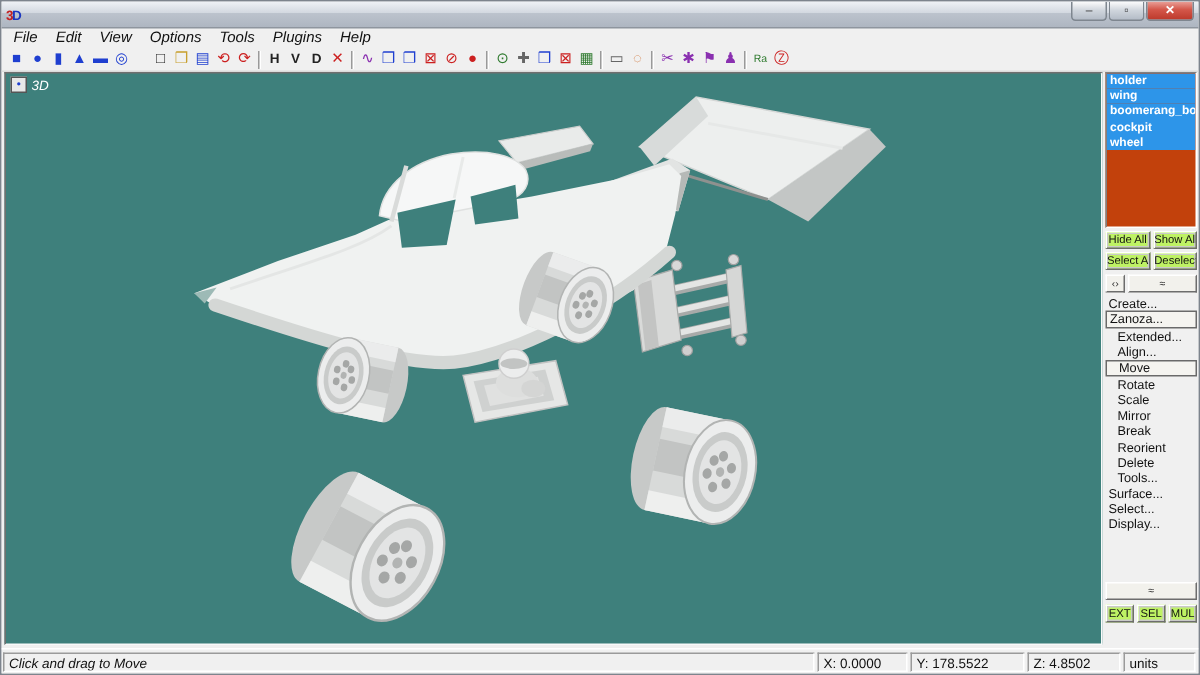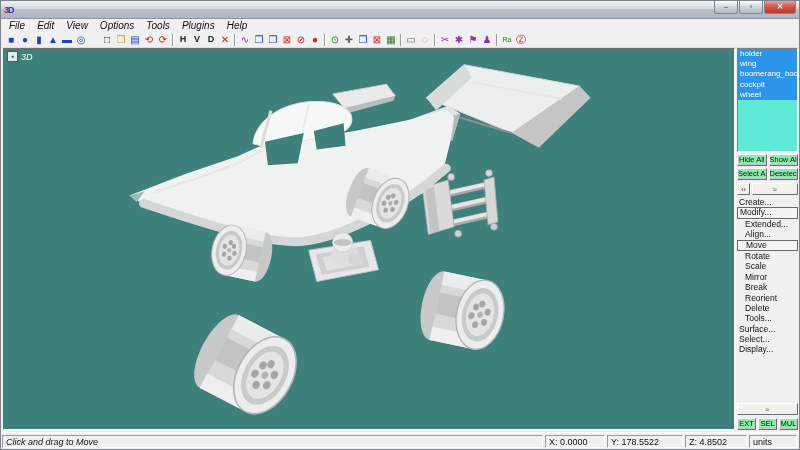--- a/index.html
+++ b/index.html
@@ -52,29 +52,29 @@
     position:relative;flex:1;background:#3E807C;
     margin:0 2px 2px 2px;
     border:1px solid;border-color:#6f6f6f #fafafa #fafafa #6f6f6f;font-style:italic;
   }
   .viewport svg{position:absolute;inset:0;width:100%;height:100%;}
   .vplabel{position:absolute;top:2px;left:3px;display:flex;align-items:center;gap:3px;color:#fff;font-size:9px;}
   .vpicon{width:9px;height:9px;background:#e8e8e8;border:1px solid #555;display:flex;align-items:center;justify-content:center;font-size:5px;color:#1f3fd0;line-height:9px;}
   
   .panel{width:61px;flex:0 0 61px;display:flex;flex-direction:column;font-size:8.5px;color:#111;padding:0 1px 2px 0;}
   .partslist{
-    height:102px;flex:0 0 102px;background:#5eead4;overflow:hidden;
-    border:1px solid;border-color:#808080 #ffffff #ffffff #808080;margin-bottom:2px;
+    height:102px;flex:0 0 102px;background:#c2410c;overflow:hidden;
+    border:1px solid;border-color:#808080 #ffffff #ffffff #808080;margin-bottom:2px;font-weight:bold;
   }
   .pitem{height:10.2px;line-height:10.2px;padding-left:2px;font-size:8px;white-space:nowrap;overflow:hidden;}
   .pitem.sel{background:#2D95E9;color:#fff;}
   .btnrow{display:flex;gap:2px;margin-bottom:2px;}
   .cbtn{
     flex:1;height:12px;font-size:7.5px;font-family:"Liberation Sans",sans-serif;
-    background:#86efac;color:#111;padding:0;line-height:10px;
+    background:#bef264;color:#111;padding:0;line-height:10px;
     border:1px solid;border-color:#ffffff #6d6d6d #6d6d6d #ffffff;
     box-shadow:0 0 0 1px #c9c9c9 inset;cursor:default;white-space:nowrap;overflow:hidden;
   }
   .minirow{display:flex;gap:2px;margin:1px 0 2px 0;align-items:center;}
   .mini{height:10px;display:flex;align-items:center;justify-content:center;font-size:7px;color:#333;
     background:#f2f1ec;border:1px solid;border-color:#ffffff #6d6d6d #6d6d6d #ffffff;}
   .mini.sq{width:11px;}
   .mini.wide{flex:1;}
   .cmds{display:flex;flex-direction:column;}
   .cmd{height:10.4px;line-height:10.4px;padding-left:2px;font-size:8.5px;white-space:nowrap;cursor:default;}
@@ -271,38 +271,38 @@
       <div class="btnrow">
         <button class="cbtn">Select All</button>
         <button class="cbtn">Deselect</button>
       </div>
       <div class="minirow">
         <span class="mini sq">‹›</span>
         <span class="mini wide">≈</span>
       </div>
       <div class="cmds">
         <div class="cmd">Create...</div>
-          <div class="cmd box">Modify...</div>
+          <div class="cmd box">Zanoza...</div>
           <div class="cmd ind">Extended...</div>
           <div class="cmd ind">Align...</div>
           <div class="cmd ind box">Move</div>
           <div class="cmd ind">Rotate</div>
           <div class="cmd ind">Scale</div>
           <div class="cmd ind">Mirror</div>
           <div class="cmd ind">Break</div>
           <div class="cmd ind">Reorient</div>
           <div class="cmd ind">Delete</div>
           <div class="cmd ind">Tools...</div>
           <div class="cmd">Surface...</div>
           <div class="cmd">Select...</div>
           <div class="cmd">Display...</div>
       </div>
       <div class="spacer"></div>
       <div class="chevbtn">≈</div>
-      <div class="btnrow modes" style="margin-bottom:0;justify-content:space-between;">
+      <div class="btnrow modes" style="margin-bottom:15px;justify-content:space-between;">
         <button class="cbtn">EXT</button>
         <button class="cbtn">SEL</button>
         <button class="cbtn">MUL</button>
       </div>
     </div>
   </div>
 
   <div class="statusbar">
     <span class="spanel msg">Click and drag to Move</span>
     <span class="spanel sx">X: 0.0000</span>

